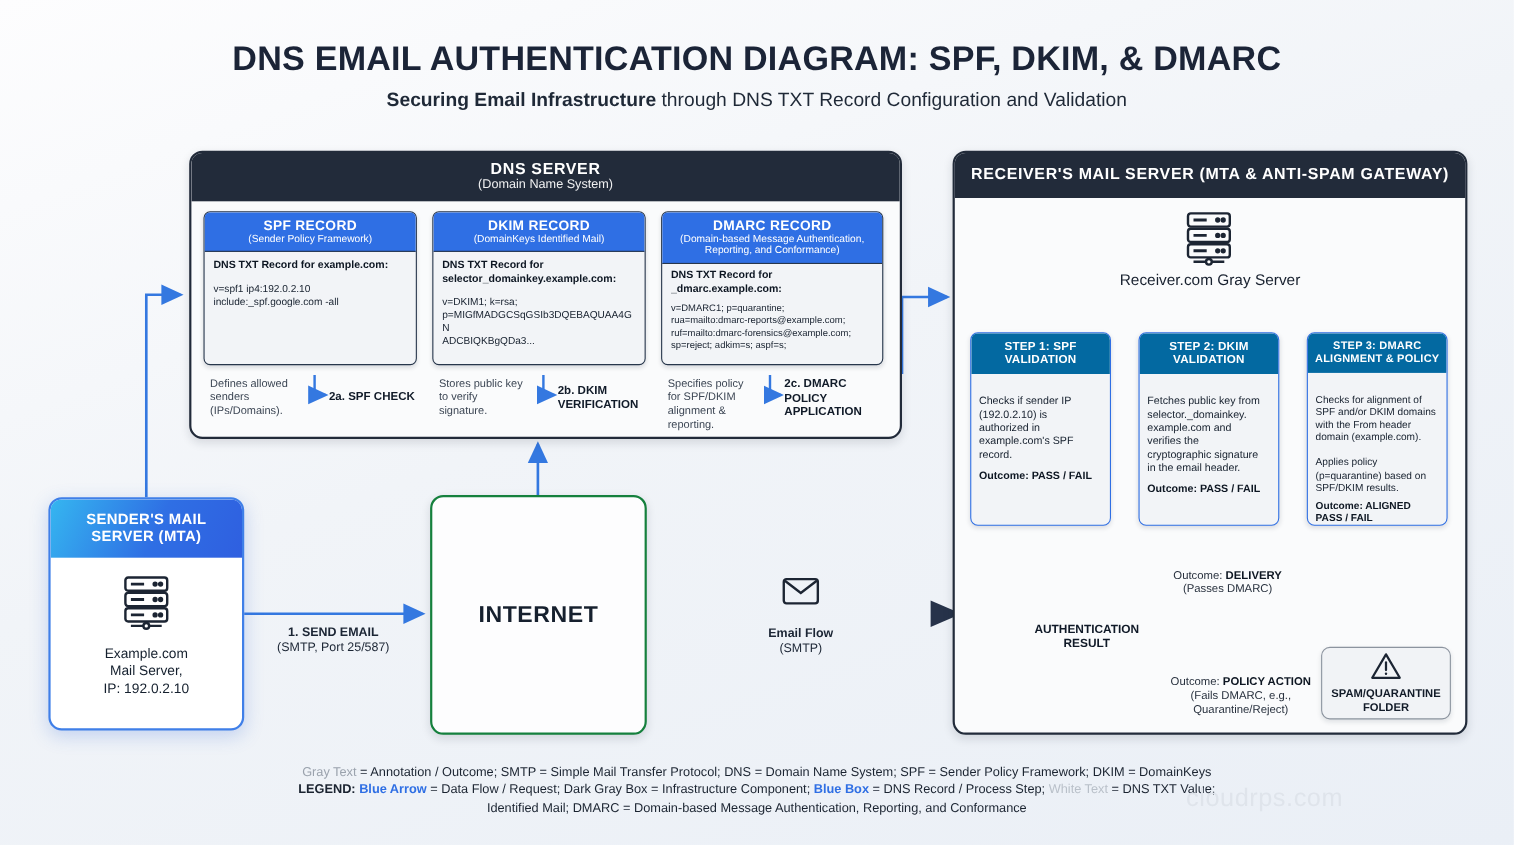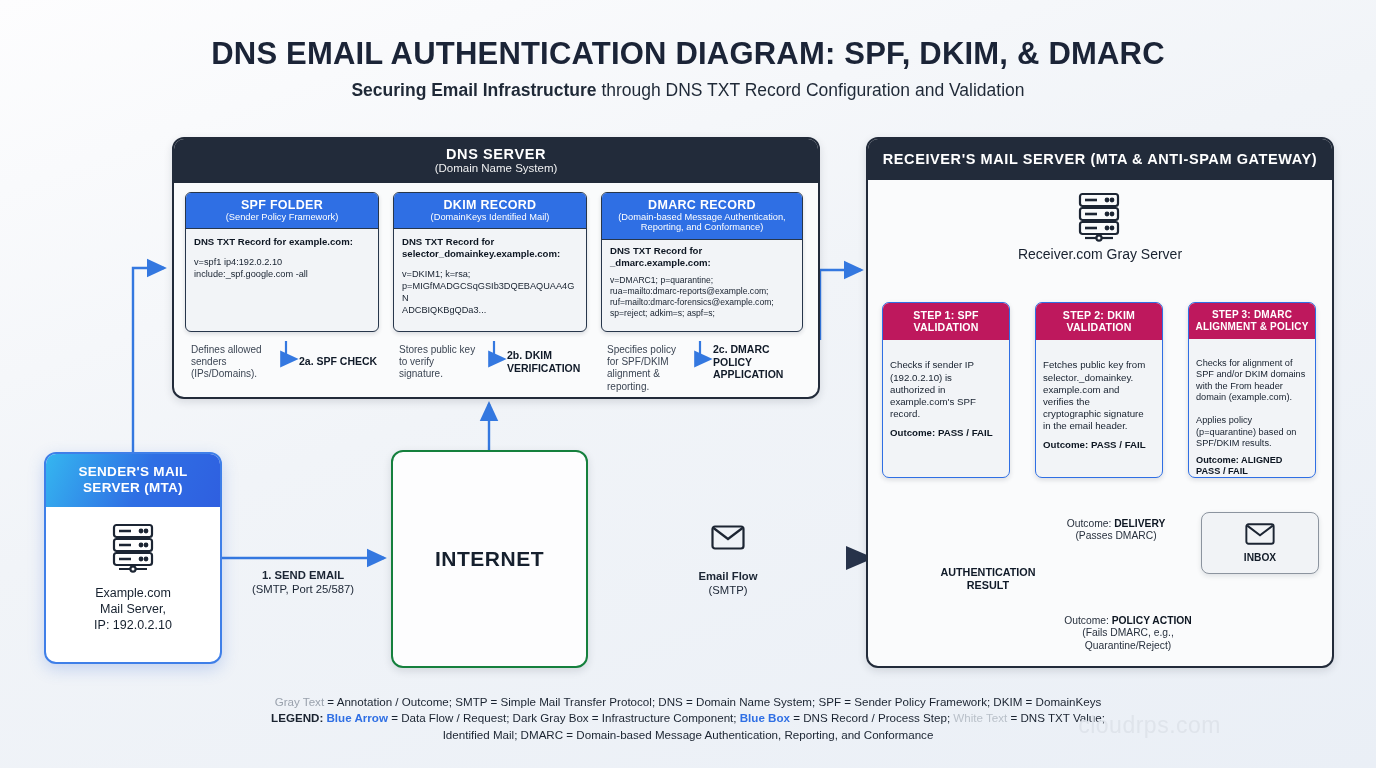--- a/index.html
+++ b/index.html
@@ -82,21 +82,21 @@
     box-shadow: 0 3px 9px rgba(20,30,50,.13);
   }
 
   
   .step {
     position: absolute; width: 128px; background: #f2f4f7;
     border: 1.6px solid #2f6fe4; border-radius: 7px; overflow: hidden;
     box-shadow: 0 2px 5px rgba(20,30,50,.14);
   }
   .step-head {
-    background: #be185d; color: #fff; text-align: center; font-weight: bold;
+    background: #0369a1; color: #fff; text-align: center; font-weight: bold;
     font-size: 10.6px; padding: 6px 3px 7px; line-height: 1.15; letter-spacing: .2px;
   }
   .step-body { padding: 7px 7px 8px; font-size: 9.7px; line-height: 1.25; color: #16202e; white-space: pre-line; }
   .step-out { margin-top: 7px; font-size: 9.7px; font-weight: bold; color: #0d1622; line-height: 1.22; white-space: pre-line; }
 
   
   .outbox {
     position: absolute; width: 118px; height: 62px; background: #f1f3f6;
     border: 1.6px solid #8c949f; border-radius: 8px;
     display: flex; flex-direction: column; align-items: center; justify-content: center;
@@ -187,21 +187,21 @@
 
   <div class="panel" style="left:172px;top:137px;width:648px;height:262px;">
     <div class="panel-head">
       <div class="h1">DNS SERVER</div>
       <div class="h2">(Domain Name System)</div>
     </div>
   </div>
 
   <div class="rec" style="left:185px;top:192px;width:194px;height:140px;">
     <div class="rec-head">
-      <div class="t1">SPF FOLDER</div>
+      <div class="t1">SPF RECORD</div>
       <div class="t2">(Sender Policy Framework)</div>
     </div>
     <div class="rec-body">
       <div class="rec-label">DNS TXT Record for example.com:</div>
       <div class="rec-value">v=spf1 ip4:192.0.2.10
 include:_spf.google.com -all</div>
     </div>
   </div>
 
   <div class="rec" style="left:393px;top:192px;width:194px;height:140px;">
@@ -377,35 +377,37 @@
     </div>
   </div>
 
   <div class="diamond-label" style="left:918px;top:566px;width:140px;">AUTHENTICATION
 RESULT</div>
 
   <div class="flow-note" style="left:1036px;top:518px;width:160px;">
     <div><span>Outcome: </span><b>DELIVERY</b></div>
     <div>(Passes DMARC)</div>
   </div>
-  <div class="outbox" style="left:1201px;top:512px;">
-    <span>
-      <svg width="30" height="22" viewBox="0 0 34 25" fill="none" stroke="#1c2533" stroke-width="2.2">
-        <rect x="1.5" y="1.5" width="31" height="22" rx="2.5"></rect>
-        <path d="M2.5,3 L17,14 L31.5,3"></path>
-      </svg>
-    </span>
-    <div class="cap">INBOX</div>
-  </div>
 
   <div class="flow-note" style="left:1038px;top:615px;width:180px;">
     <div><span>Outcome: </span><b>POLICY ACTION</b></div>
     <div style="white-space:pre-line;">(Fails DMARC, e.g.,
 Quarantine/Reject)</div>
   </div>
+  <div class="outbox" style="left:1201px;top:588px;height:66px;">
+    <span>
+      <svg width="28" height="25" viewBox="0 0 30 27" fill="none" stroke="#1c2533" stroke-width="2.2" stroke-linejoin="round">
+        <path d="M15,2 L28.5,25 L1.5,25 z"></path>
+        <line x1="15" y1="10" x2="15" y2="17.5" stroke-linecap="round"></line>
+        <circle cx="15" cy="21" r="1.2" fill="#1c2533" stroke="none"></circle>
+      </svg>
+    </span>
+    <div class="cap">SPAM/QUARANTINE
+FOLDER</div>
+  </div>
 
   <div class="legend">
     <div>
       <span class="gray">Gray Text</span><span> = Annotation / Outcome; SMTP = Simple Mail Transfer Protocol; DNS = Domain Name System; SPF = Sender Policy Framework; DKIM = DomainKeys</span>
     </div>
     <div>
       <b>LEGEND:</b>
       <span class="blue">Blue Arrow</span><span> = Data Flow / Request; Dark Gray Box = Infrastructure Component; </span><span class="blue">Blue Box</span><span> = DNS Record / Process Step; </span><span class="white">White Text</span><span> = DNS TXT Value;</span>
     </div>
     <div>Identified Mail; DMARC = Domain-based Message Authentication, Reporting, and Conformance</div>

